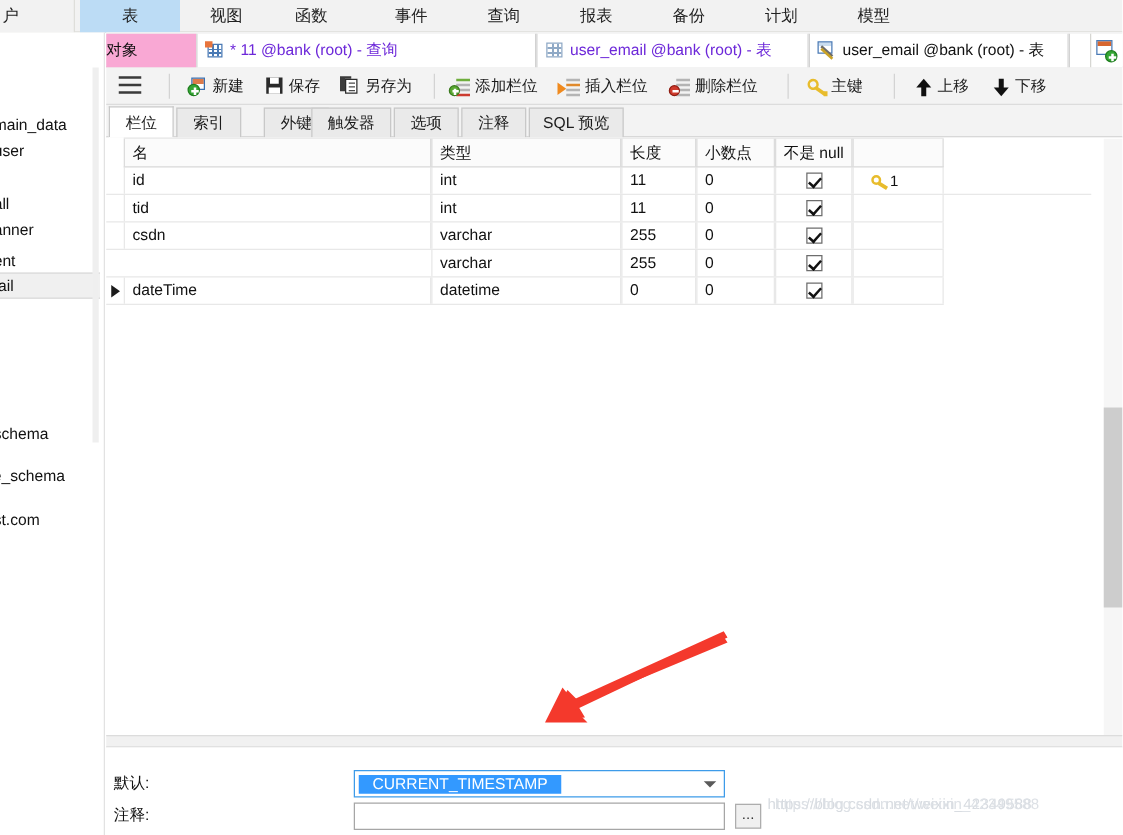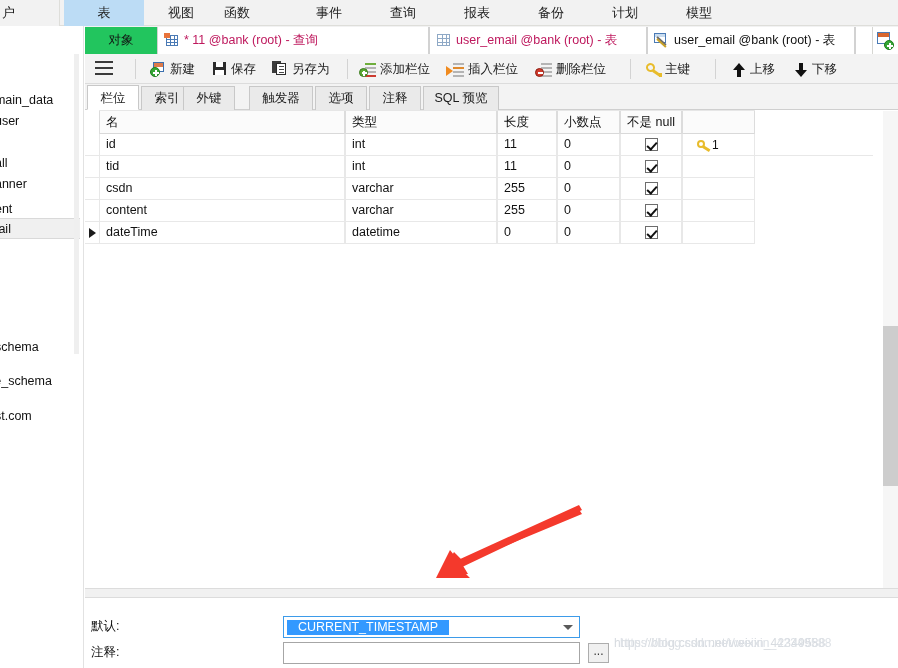--- a/index.html
+++ b/index.html
@@ -119,30 +119,30 @@
     height: 27px;
     line-height: 27px;
     box-sizing: border-box;
     font-size: 12.5px;
     white-space: nowrap;
     cursor: default;
   }
   #objects-tab {
     left: 0;
     width: 72px;
-    background: #22c55e;
-    text-align: center;
+    background: #f9a8d4;
+    text-align: left;
     color: #111;
   }
   .doc-tab {
     background: #ffffff;
     border-left: 1px solid #d2d2d2;
     border-right: 1px solid #d2d2d2;
     padding-left: 26px;
-    color: #be185d;
+    color: #6d28d9;
   }
   .doc-tab.active { color: #111; }
   .doc-tab .tabicon {
     position: absolute;
     left: 6px; top: 6px;
     width: 16px; height: 15px;
   }
   #doc-blank {
     background: #ffffff;
     border: 1px solid #d2d2d2;
@@ -640,21 +640,21 @@
     letter-spacing: 0.2px;
   }
 </style>
 </head>
 <body>
 
 <div id="ribbon">
   <div id="ribbon-left-partial">户</div>
 <div class="ribbon-tab sel mk-blue" style="left: 64px; width: 80px;"><span>表</span></div>
     <div class="ribbon-tab mk-grey" style="left: 144px; width: 74px;"><span>视图</span></div>
-    <div class="ribbon-tab mk-grey" style="left: 200px; width: 74px;"><span>函数</span></div>
+    <div class="ribbon-tab mk-grey" style="left: 212px; width: 74px;"><span>函数</span></div>
     <div class="ribbon-tab mk-grey" style="left: 292px; width: 74px;"><span>事件</span></div>
     <div class="ribbon-tab mk-grey" style="left: 366px; width: 74px;"><span>查询</span></div>
     <div class="ribbon-tab mk-grey" style="left: 440px; width: 74px;"><span>报表</span></div>
     <div class="ribbon-tab mk-grey" style="left: 514px; width: 74px;"><span>备份</span></div>
     <div class="ribbon-tab mk-grey" style="left: 588px; width: 74px;"><span>计划</span></div>
     <div class="ribbon-tab mk-orange" style="left: 662px; width: 74px;"><span>模型</span></div>
   </div>
 
 <div id="sidebar">
     <div class="side-item" style="top: 64px;"><span>_main_data</span></div>
@@ -802,21 +802,21 @@
             <span class="stem"></span>
           </span>
       </span>
       <span class="lbl">下移</span>
     </div>
   </div>
 
   <div id="subtabs">
       <div class="sub-tab active" style="left: 2px; width: 52px;"><span>栏位</span></div>
       <div class="sub-tab" style="left: 56px; width: 52px;"><span>索引</span></div>
-      <div class="sub-tab" style="left: 98px; width: 52px;"><span>外键</span></div>
+      <div class="sub-tab" style="left: 126px; width: 52px;"><span>外键</span></div>
       <div class="sub-tab" style="left: 164px; width: 64px;"><span>触发器</span></div>
       <div class="sub-tab" style="left: 230px; width: 52px;"><span>选项</span></div>
       <div class="sub-tab" style="left: 284px; width: 52px;"><span>注释</span></div>
       <div class="sub-tab" style="left: 338px; width: 76px;"><span>SQL 预览</span></div>
     </div>
 
   <div id="grid">
     <div id="grid-head">
         <div class="gh-cell" style="left: 0px; width: 246px;"><span>名</span></div>
         <div class="gh-cell" style="left: 246px; width: 152px;"><span>类型</span></div>
@@ -856,21 +856,20 @@
           <div class="g-cell" style="left: 14px; width: 246px;"><span>csdn</span></div>
           <div class="g-cell" style="left: 260px; width: 152px;"><span>varchar</span></div>
           <div class="g-cell" style="left: 412px; width: 60px;"><span>255</span></div>
           <div class="g-cell" style="left: 472px; width: 63px;"><span>0</span></div>
           <div class="g-cell" style="left: 535px; width: 62px;">
             <span class="chk" style="left: 24px;"></span>
           </div>
           <div class="g-cell" style="left: 597px; width: 73px;"></div>
         </div>
         <div class="g-row" style="top: 90px; left: 0px; width: 670px;">
-          <div class="g-cell" style="left: 14px; width: 246px;"><span>content</span></div>
           <div class="g-cell" style="left: 260px; width: 152px;"><span>varchar</span></div>
           <div class="g-cell" style="left: 412px; width: 60px;"><span>255</span></div>
           <div class="g-cell" style="left: 472px; width: 63px;"><span>0</span></div>
           <div class="g-cell" style="left: 535px; width: 62px;">
             <span class="chk" style="left: 24px;"></span>
           </div>
           <div class="g-cell" style="left: 597px; width: 73px;"></div>
         </div>
         <div class="g-row" style="top: 112px; left: 0px; width: 670px;">
           <span class="rowmark">

